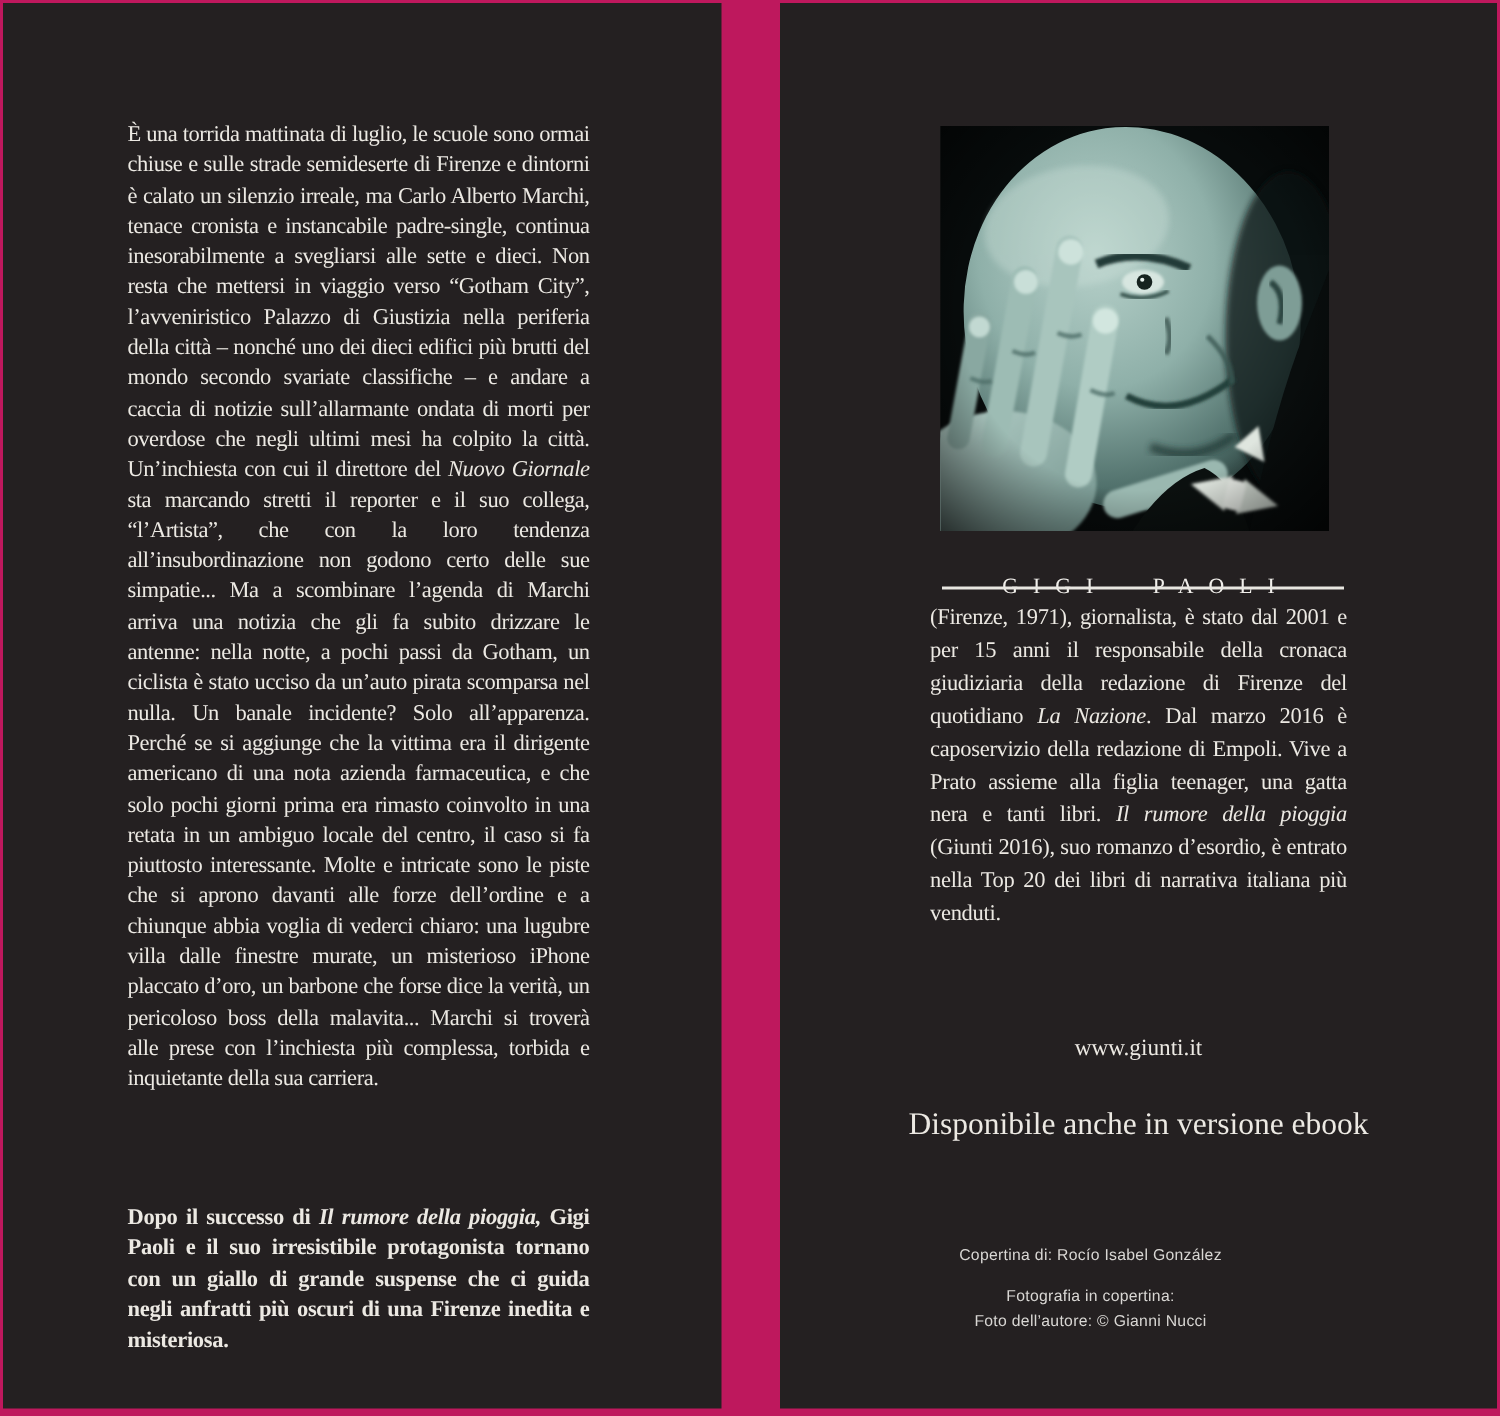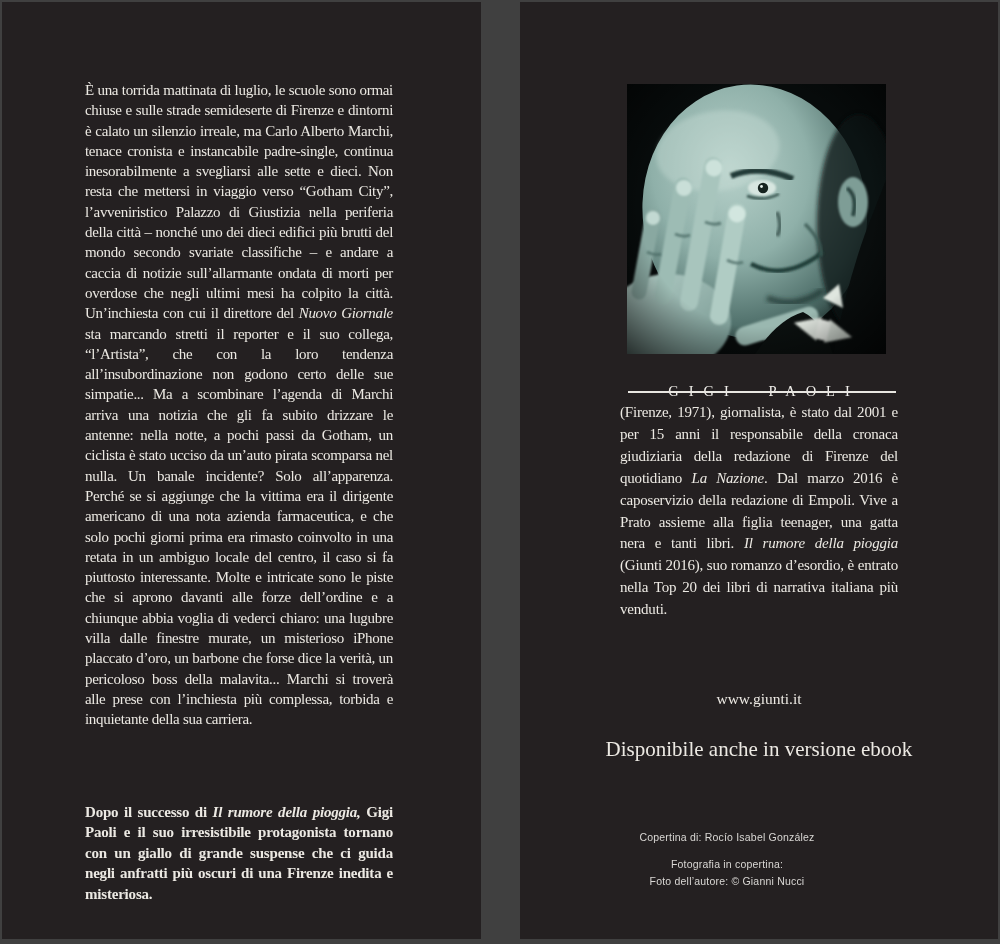--- a/index.html
+++ b/index.html
@@ -4,21 +4,21 @@
 <style>
   html, body {
     margin: 0;
     padding: 0;
     background: #ffffff;
   }
   .page {
     position: relative;
     width: 1000px;
     height: 944px;
-    background: #404040;
+    background: #be185d;
     overflow: hidden;
     font-family: "Liberation Serif", serif;
   }
   .flap {
     position: absolute;
     top: 2px;
     height: 937px;
     background: #242021;
   }
   .flap-left  { left: 2px;   width: 479px; }

